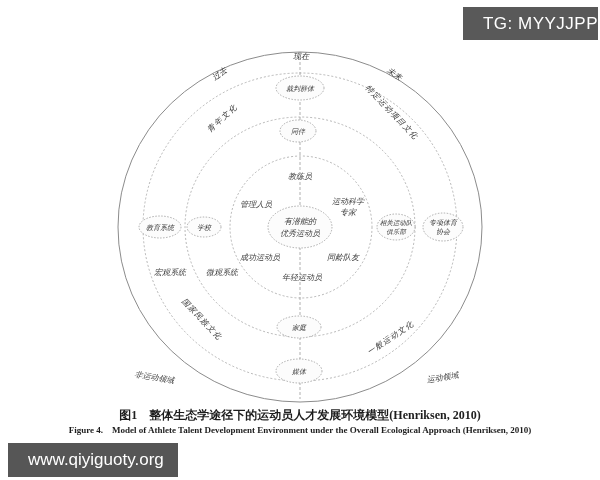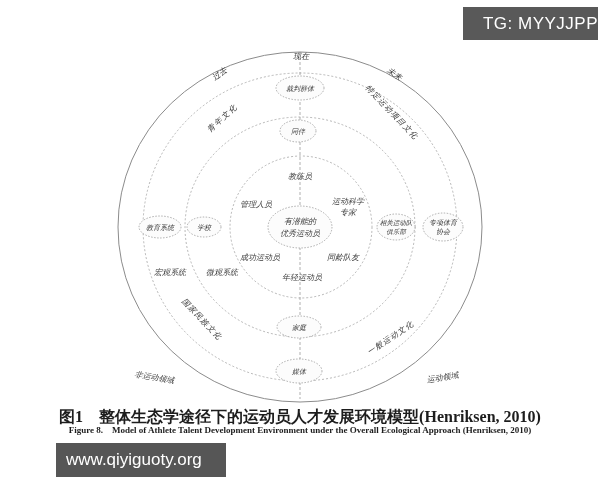--- a/index.html
+++ b/index.html
@@ -3,24 +3,24 @@
 <meta charset="utf-8">
 <style>
   html,body{margin:0;padding:0;background:#fff;}
   #page{position:relative;width:600px;height:480px;background:#ffffff;overflow:hidden;
         font-family:"Liberation Serif",serif;}
   .badge{position:absolute;left:463px;top:7px;width:135px;height:33px;background:#595959;
          color:#fff;font-family:"Liberation Sans",sans-serif;font-size:17px;
          display:flex;align-items:center;justify-content:flex-end;letter-spacing:.5px;}
   .watermark{position:absolute;left:8px;top:443px;width:170px;height:34px;background:#565656;
          color:#fff;font-family:"Liberation Sans",sans-serif;font-size:17px;
-         display:flex;align-items:center;padding-left:10px;box-sizing:border-box;margin-left:48px;}
+         display:flex;align-items:center;padding-left:20px;box-sizing:border-box;}
   .cap{position:absolute;left:0;width:600px;text-align:center;color:#1d1d1d;
        font-family:"Liberation Serif",serif;font-weight:bold;}
-  .cap-zh{top:407px;font-size:16px;}
+  .cap-zh{top:407px;font-size:12px;}
   .cap-en{top:424px;font-size:9px;}
   svg{position:absolute;left:0;top:0;}
   .lbl{font-family:"Liberation Serif",serif;font-style:italic;fill:#3a3a3a;}
   .fs8{font-size:8px;} .fs7{font-size:7px;} .fs65{font-size:6.5px;}
   .ls1{letter-spacing:1px;} .ls2{letter-spacing:1.5px;}
   .ring-line{fill:none;stroke:#999999;stroke-width:.7;stroke-dasharray:2 2;}
   .oval{fill:#fcfcfc;stroke:#8c8c8c;stroke-width:.7;stroke-dasharray:1.5 1.5;}
 </style>
 </head>
 <body>
@@ -82,19 +82,19 @@
     <text class="lbl fs8" x="302" y="280" text-anchor="middle">年轻运动员</text>
     <text class="lbl fs8" x="300" y="224" text-anchor="middle">有潜能的</text>
     <text class="lbl fs8" x="300" y="236" text-anchor="middle">优秀运动员</text>
   </svg>
 
   <div class="badge">
     <span>TG: MYYJJPP</span>
   </div>
 
   <div class="cap cap-zh">图1　整体生态学途径下的运动员人才发展环境模型(Henriksen, 2010)</div>
-  <div class="cap cap-en">Figure 8.　Model of Athlete Talent Development Environment under the Overall Ecological Approach (Henriksen, 2010)</div>
+  <div class="cap cap-en">Figure 4.　Model of Athlete Talent Development Environment under the Overall Ecological Approach (Henriksen, 2010)</div>
 
   <div class="watermark">
     <span>www.qiyiguoty.org</span>
   </div>
 
 </div>
 
 </body></html>

